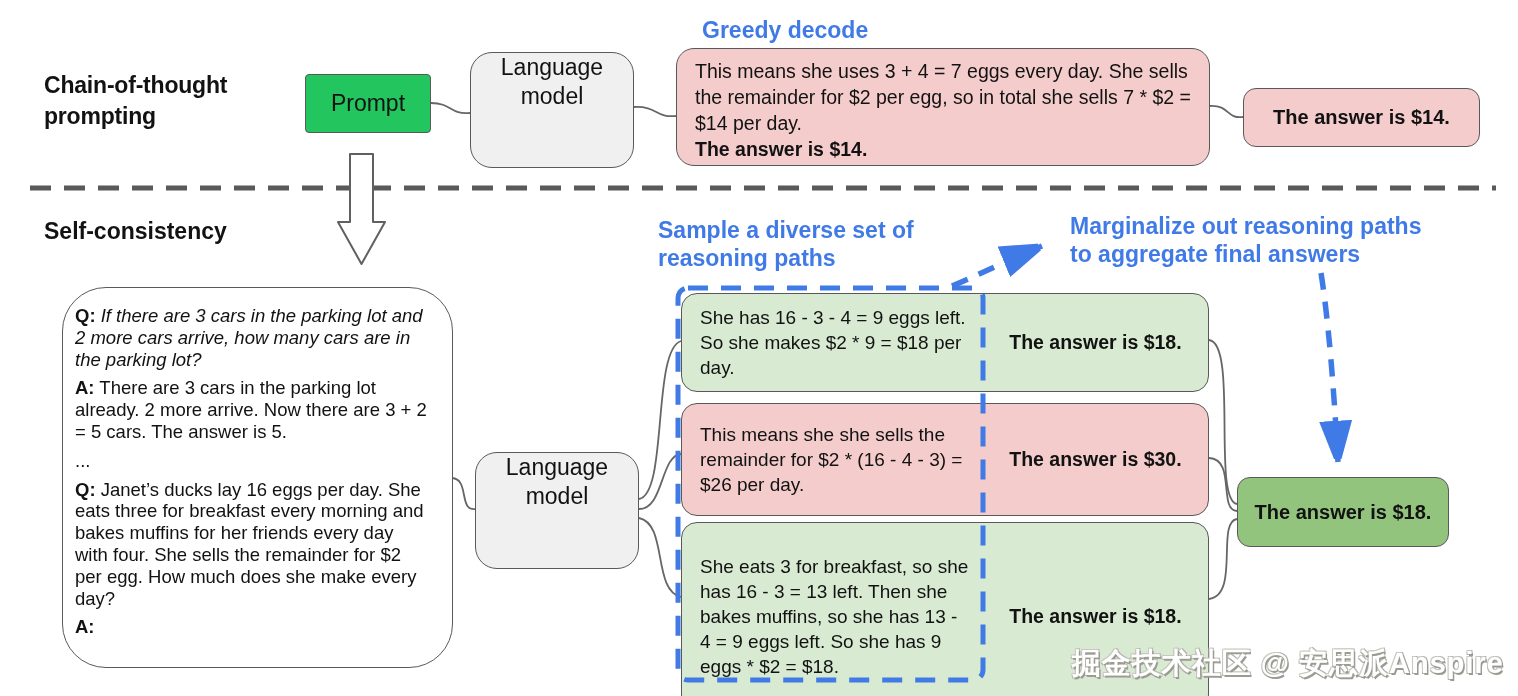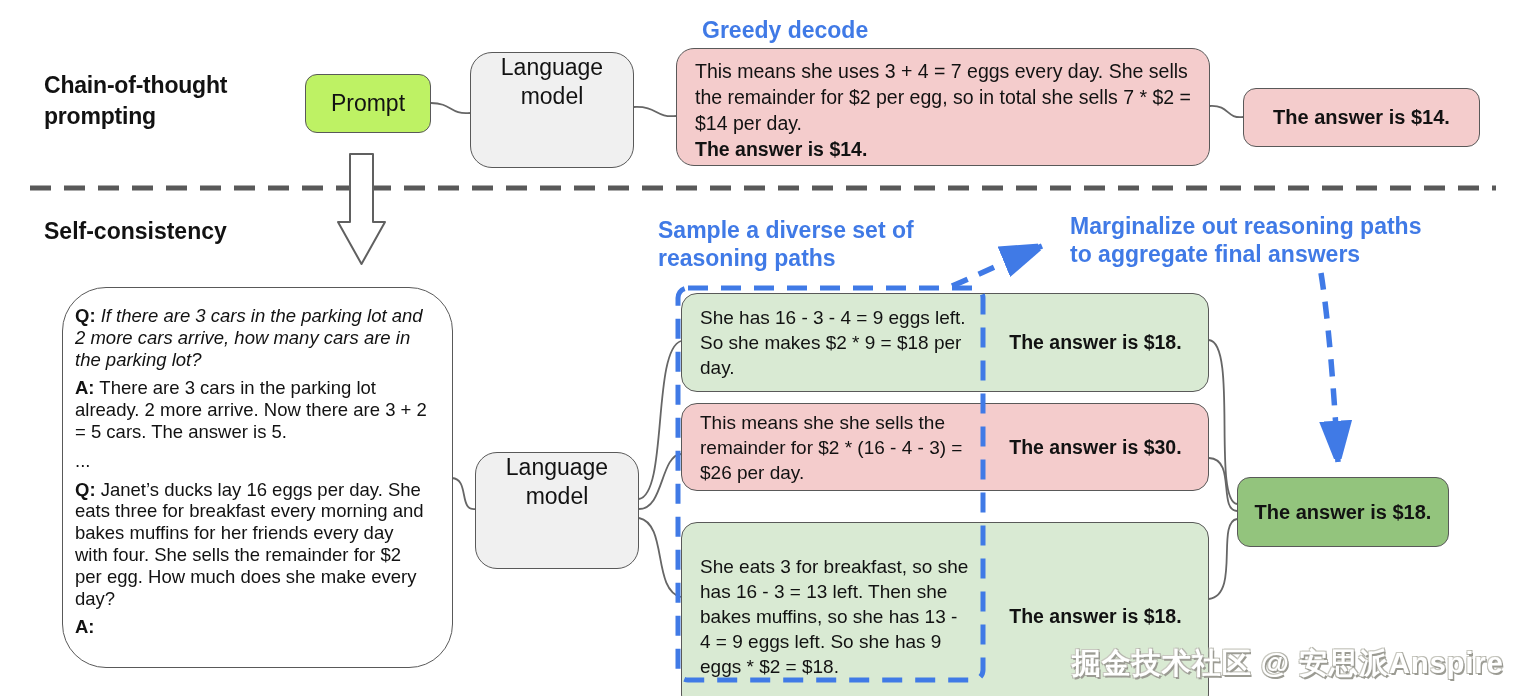--- a/index.html
+++ b/index.html
@@ -20,21 +20,21 @@
   .bluedash{fill:none;stroke:var(--blue);stroke-width:5px;stroke-dasharray:20 13;}
   .bluearrow{fill:none;stroke:var(--blue);stroke-width:5.5px;stroke-dasharray:17 12;}
   .arrowhead{fill:var(--blue);}
 
   .box{position:absolute;border:1.6px solid var(--border);z-index:2;}
   .label{position:absolute;color:var(--ink);font-weight:bold;z-index:4;}
 
   .cot-label{left:44px;top:70px;width:250px;font-size:23px;line-height:31px;letter-spacing:-0.2px;}
   .sc-label{left:44px;top:218px;width:280px;font-size:23px;}
 
-  .prompt-box{left:305px;top:74px;width:126px;height:59px;background:#bef264;border-radius:12px;
+  .prompt-box{left:305px;top:74px;width:126px;height:59px;background:#22c55e;border-radius:4px;
     display:flex;align-items:center;justify-content:center;font-size:23px;color:var(--ink);}
   .lm-box{width:164px;background:var(--gray-box);border-radius:22px;display:flex;align-items:flex-start;
     justify-content:center;text-align:center;font-size:23px;line-height:29px;color:var(--ink);}
   .lm-top{left:470px;top:52px;height:116px;}
   .lm-bottom{left:475px;top:452px;height:117px;}
 
   .blue-label{color:var(--blue);font-size:23px;line-height:28px;}
   .greedy-label{left:702px;top:16px;width:300px;}
   .sample-label{left:658px;top:216px;width:350px;}
   .marginalize-label{left:1070px;top:212px;width:430px;}
@@ -48,21 +48,21 @@
   .fewshot-box{left:62px;top:287px;width:391px;height:381px;background:#ffffff;border-radius:44px;
     padding:17px 22px 0 12px;font-size:18.5px;line-height:21.8px;color:var(--ink);}
   .fewshot-box p{margin:0 0 7px 0;}
   .qa-prefix{font-weight:bold;}
   .qa-italic{font-style:italic;}
 
   .path-box{left:681px;width:528px;border-radius:16px;display:flex;align-items:center;}
   .path-green{background:var(--light-green);}
   .path-pink{background:var(--pink);}
   .p1{top:293px;height:99px;}
-  .p2{top:403px;height:88px;}
+  .p2{top:403px;height:113px;}
   .p3{top:522px;height:189px;}
   .reasoning{width:302px;padding:0 14px 0 18px;font-size:19px;line-height:25px;color:var(--ink);}
   .path-answer{width:226px;text-align:center;font-weight:bold;font-size:19.5px;color:var(--ink);}
 
   .final-box{left:1237px;top:477px;width:212px;height:70px;background:var(--dark-green);border-radius:13px;}
 
   .watermark{position:absolute;right:14px;top:644px;z-index:5;font-size:29px;font-weight:bold;
     color:#ffffff;letter-spacing:1px;
     text-shadow:1.5px 1.5px 0 #9b9b93,-1px -1px 0 #c9c9c1,1px -1px 0 #b5b5ad,-1px 1px 0 #b5b5ad;}
 </style>

